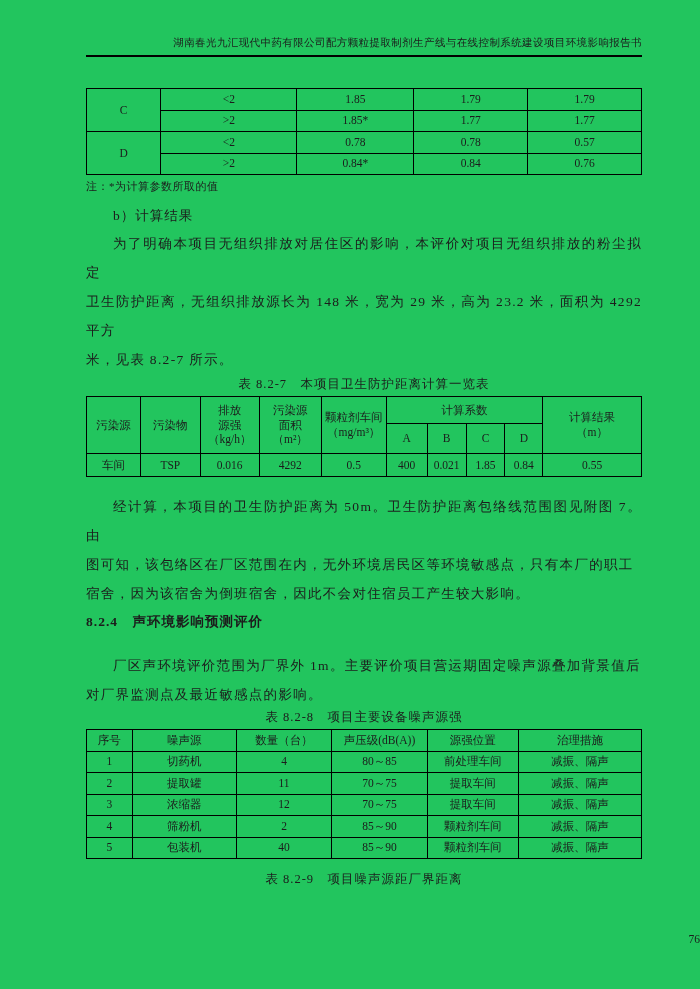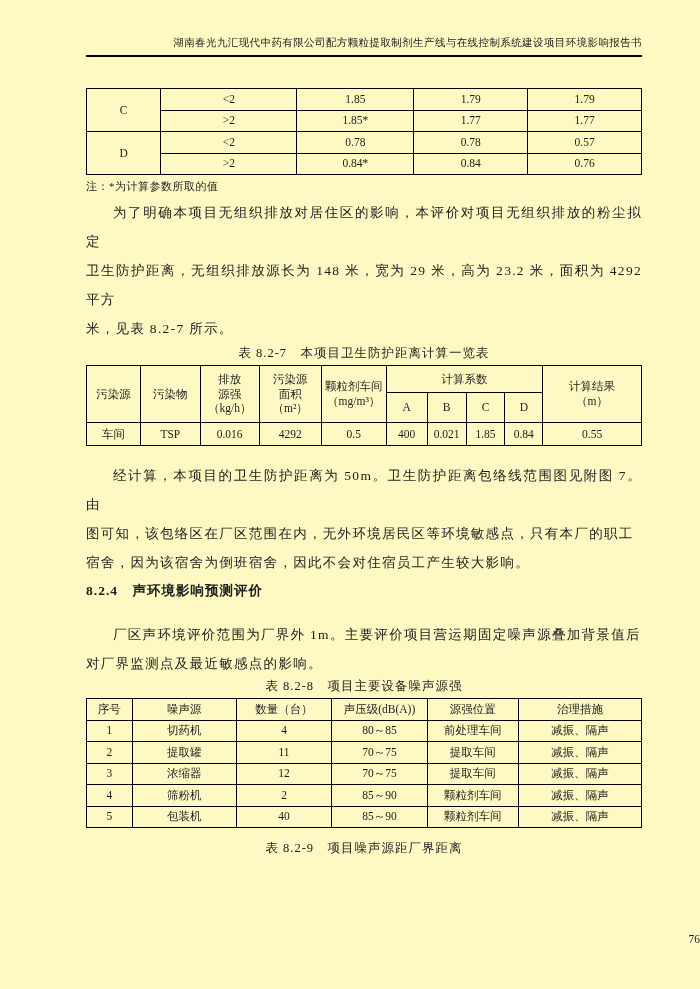--- a/index.html
+++ b/index.html
@@ -1,18 +1,18 @@
 <!DOCTYPE html>
 <html><head>
 <meta charset="utf-8">
 <style>
   html, body { margin: 0; padding: 0; background: #ffffff; }
   .page {
     width: 700px; height: 989px;
-    background: #fef9c3;
+    background: #22c55e;
     position: relative;
     font-family: "Liberation Serif", "DejaVu Serif", serif;
     color: #1c1c1c;
     overflow: hidden;
   }
   .header {
     margin: 0 58px 0 86px;
     padding-top: 36px;
     padding-bottom: 5px;
     border-bottom: 2px solid #000;
@@ -146,20 +146,21 @@
           <td>&gt;2</td>
           <td>0.84*</td>
           <td>0.84</td>
           <td>0.76</td>
         </tr>
       </tbody>
     </table>
 
     <div class="note">注：*为计算参数所取的值</div>
 
+    <div class="sub-heading">b）计算结果</div>
 
     <div class="para p1">为了明确本项目无组织排放对居住区的影响，本评价对项目无组织排放的粉尘拟定
 卫生防护距离，无组织排放源长为 148 米，宽为 29 米，高为 23.2 米，面积为 4292 平方
 米，见表 8.2-7 所示。</div>
 
     <div class="caption cap-827">表 8.2-7　本项目卫生防护距离计算一览表</div>
 
     <table class="tbl tbl-827">
       <colgroup>
         <col style="width:9.7%">

